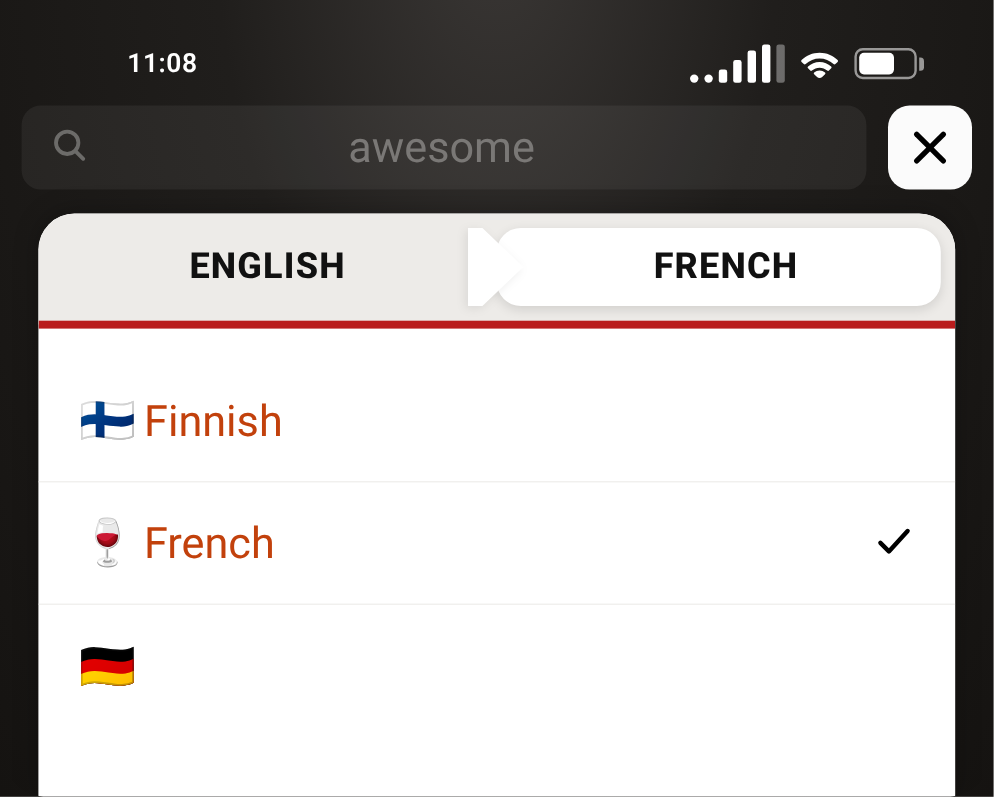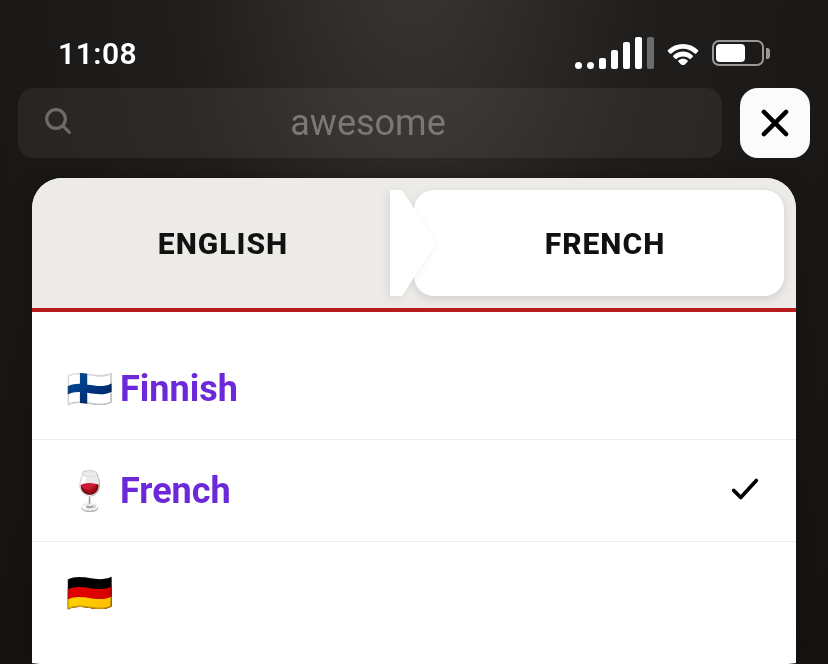--- a/index.html
+++ b/index.html
@@ -13,23 +13,24 @@
   
   .status-bar {
     display: flex;
     justify-content: space-between;
     align-items: center;
     padding: 28px 58px 0 58px;
     height: 78px;
     color: #fff;
   }
   .status-time {
-    font-size: 30px;
+    font-size: 22px;
     font-weight: 600;
     letter-spacing: 0.5px;
+    margin-left: 48px;
   }
   .status-right {
     display: flex;
     align-items: center;
     gap: 12px;
   }
   .cell-icon { display: flex; align-items: flex-end; gap: 5px; }
   .cell-icon .dot  { width: 7px; height: 7px; background: #fff; border-radius: 50%; }
   .cell-icon .bar7 { width: 7px; height: 11px; background: #fff; border-radius: 2px; }
   .cell-icon .bar  { width: 7px; height: 19px; background: #fff; border-radius: 2px; }
@@ -88,26 +89,26 @@
     position:absolute;
     left: 32px; right: 32px; top: 178px; bottom: 0;
     background: #fff;
     border-radius: 30px 30px 0 0;
     overflow: hidden;
     box-shadow: 0 -2px 20px rgba(0,0,0,0.25);
   }
 
   
   .tab-header {
-    height: 134px;
+    height: 96px;
     background: #edebe8;
     border-radius: 30px 30px 0 0;
     position: relative;
     display:flex;
-    border-bottom: 4px solid #b91c1c;
+    border-bottom: 7px solid #b91c1c;
   }
   .tab {
     flex:1;
     display:flex;
     align-items:center;
     justify-content:center;
     font-size: 30px;
     font-weight: 800;
     letter-spacing: 1px;
     color: #111;
@@ -147,22 +148,22 @@
     border-bottom: 1px solid #eeedea;
     cursor:pointer;
   }
   .lang-emoji {
     font-size: 38px;
     width: 54px;
     text-align:left;
   }
   .lang-label {
     font-size: 36px;
-    color: #6d28d9;
-    font-weight: 700;
+    color: #c2410c;
+    font-weight: 400;
     flex:1;
   }
   .lang-check {
     color:#000;
   }
 </style>
 </head>
 <body>
 
 <div class="status-bar">

